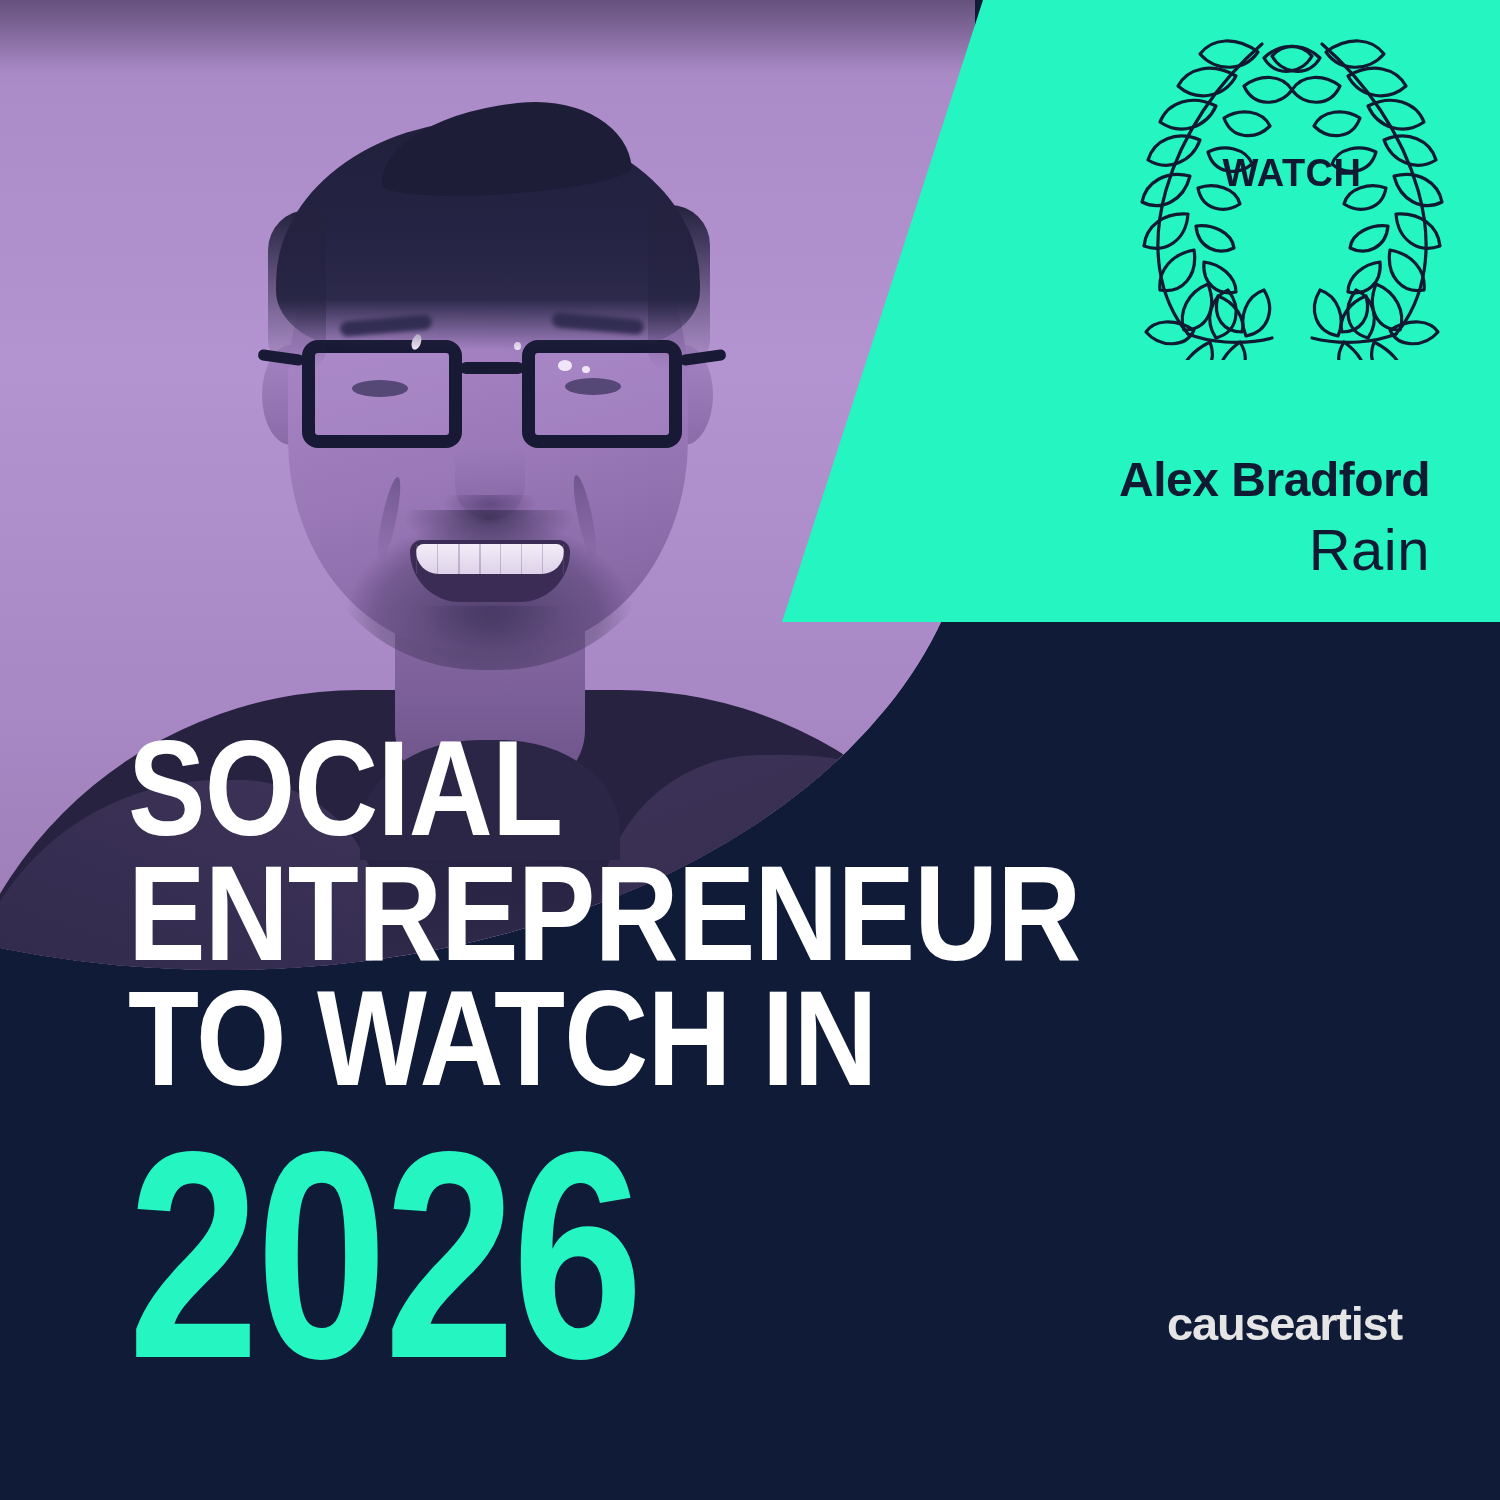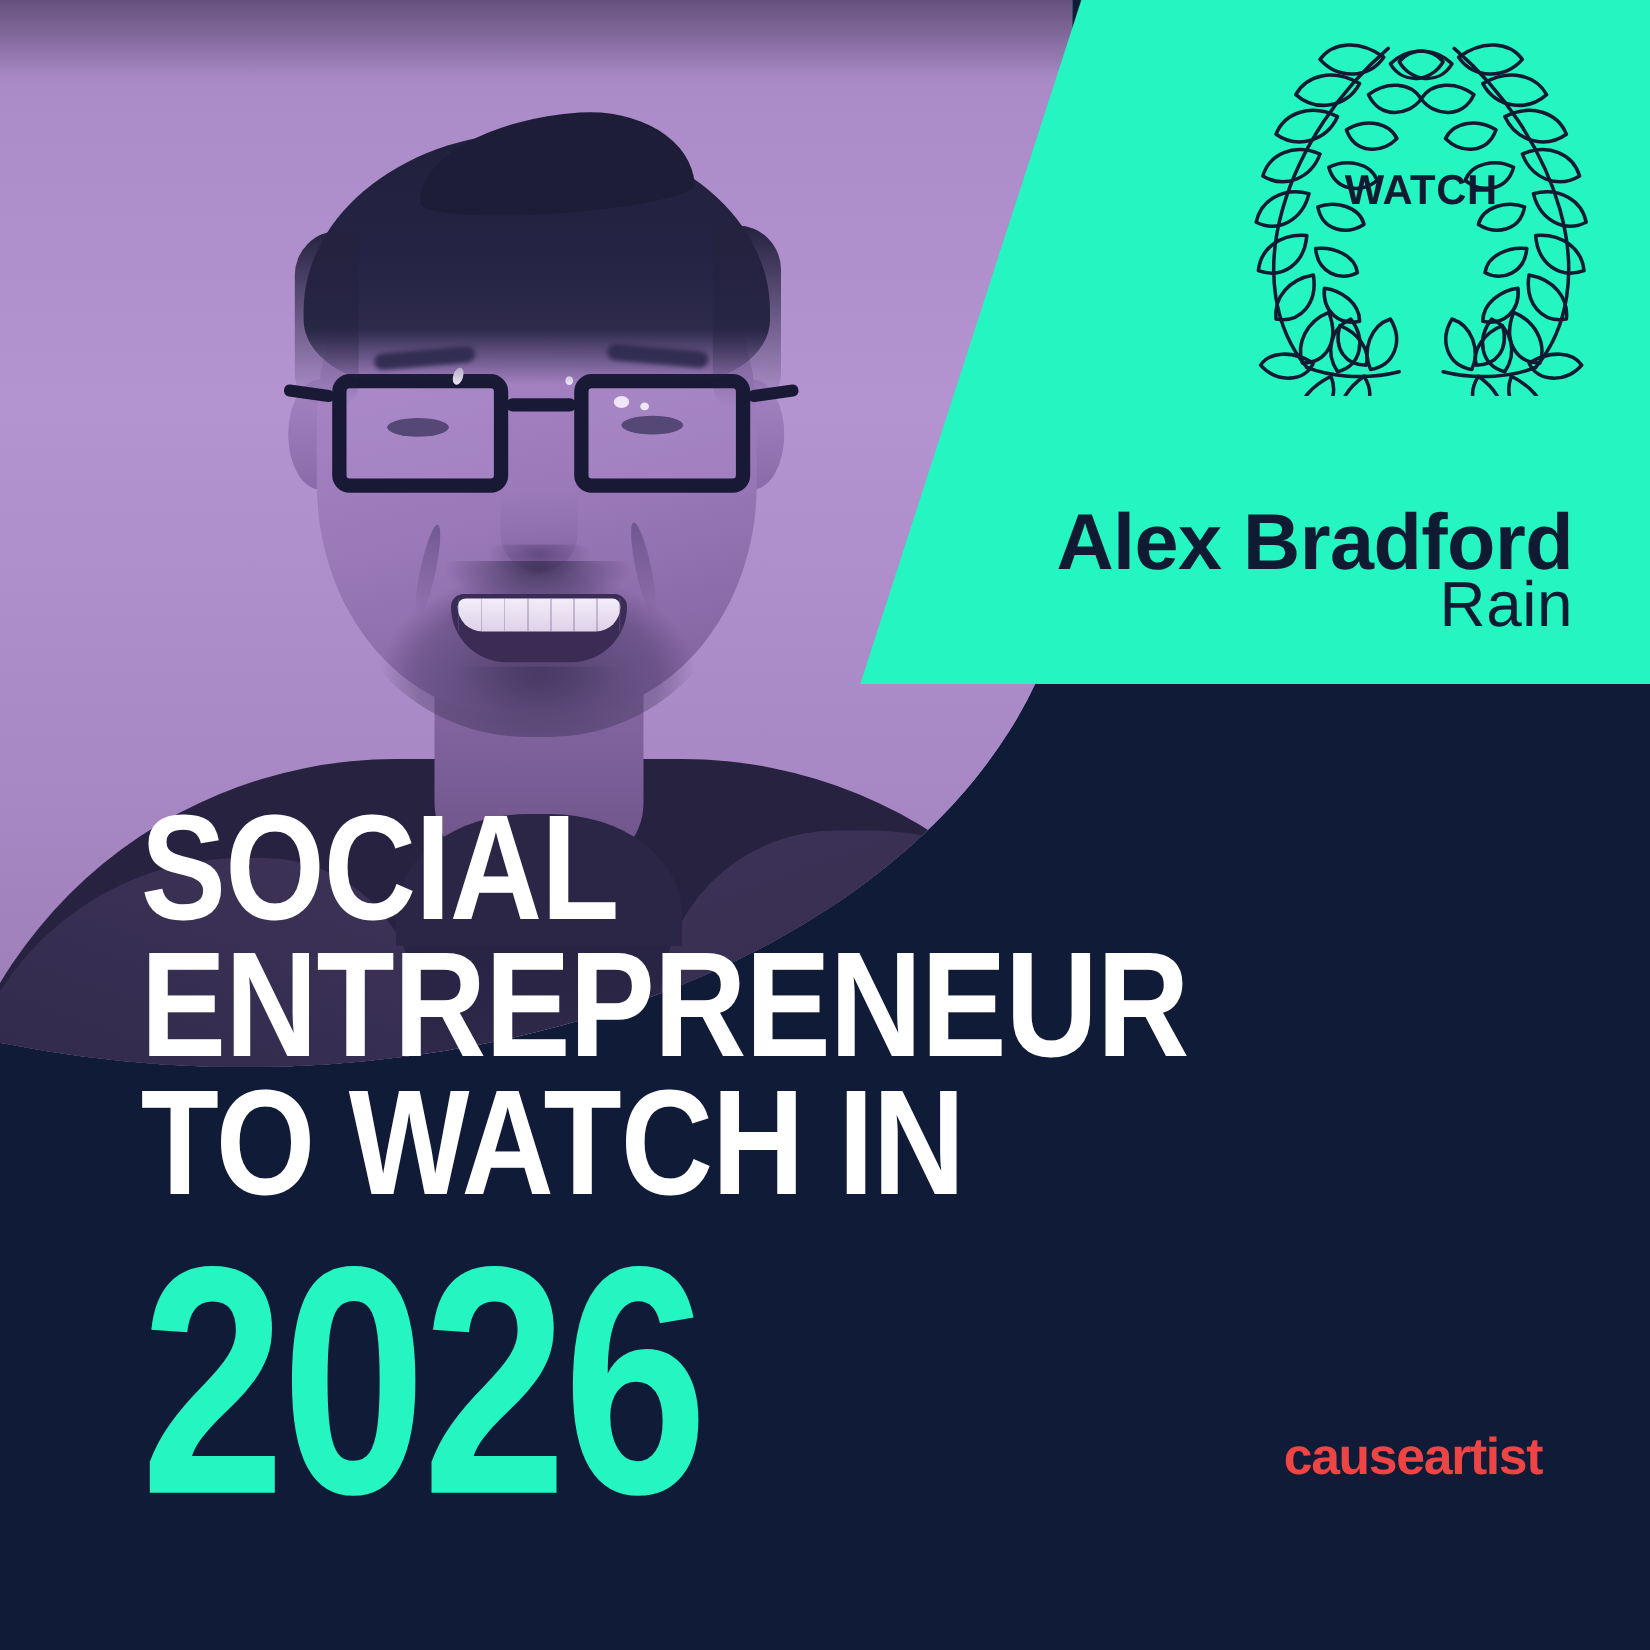--- a/index.html
+++ b/index.html
@@ -217,21 +217,21 @@
     font-weight: bold;
     font-size: 38px;
     line-height: 1.12;
     letter-spacing: .5px;
   }
 
   .person-name {
     position: absolute;
     right: 70px; top: 452px;
     color: #111a33;
-    font-size: 72px;
+    font-size: 48px;
     font-weight: bold;
     letter-spacing: -0.5px;
     text-align: right;
     margin-left: 27px;
   }
   .person-org {
     position: absolute;
     right: 70px; top: 516px;
     color: #111a33;
     font-size: 58px;
@@ -264,21 +264,21 @@
     font-size: 295px;
     line-height: 1;
     letter-spacing: -4px;
     transform: scaleX(0.80);
     transform-origin: left top;
   }
 
   .brand {
     position: absolute;
     right: 98px; top: 1296px;
-    color: #ef4444;
+    color: #e5e5e5;
     font-size: 47px;
     font-weight: bold;
     letter-spacing: -1.2px;
   }
 </style>
 </head>
 <body>
 
 <div id="poster">
 

